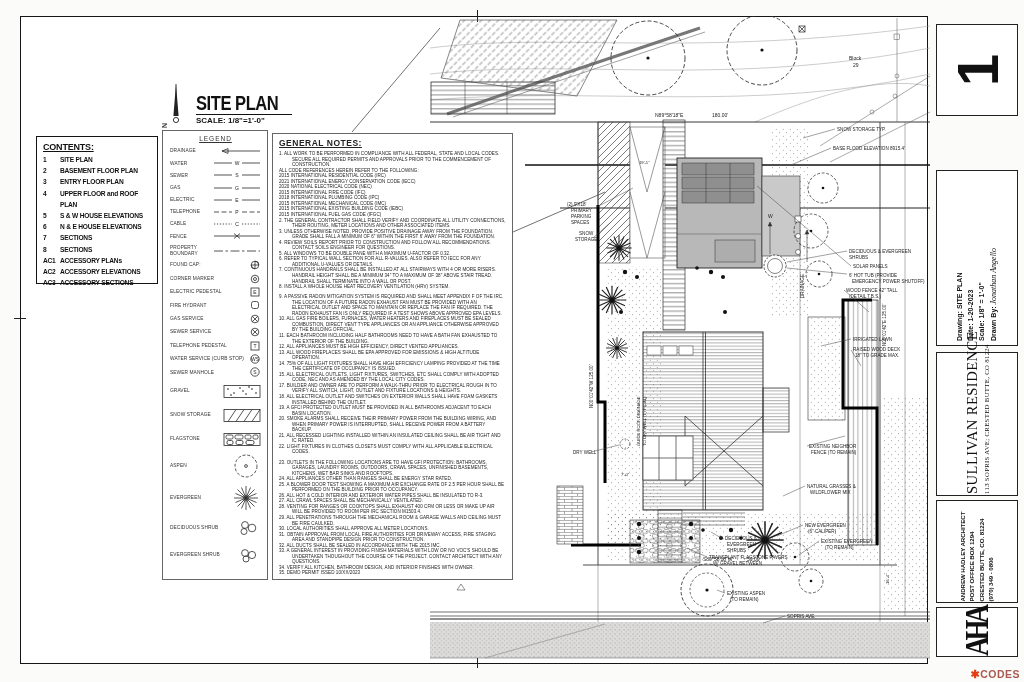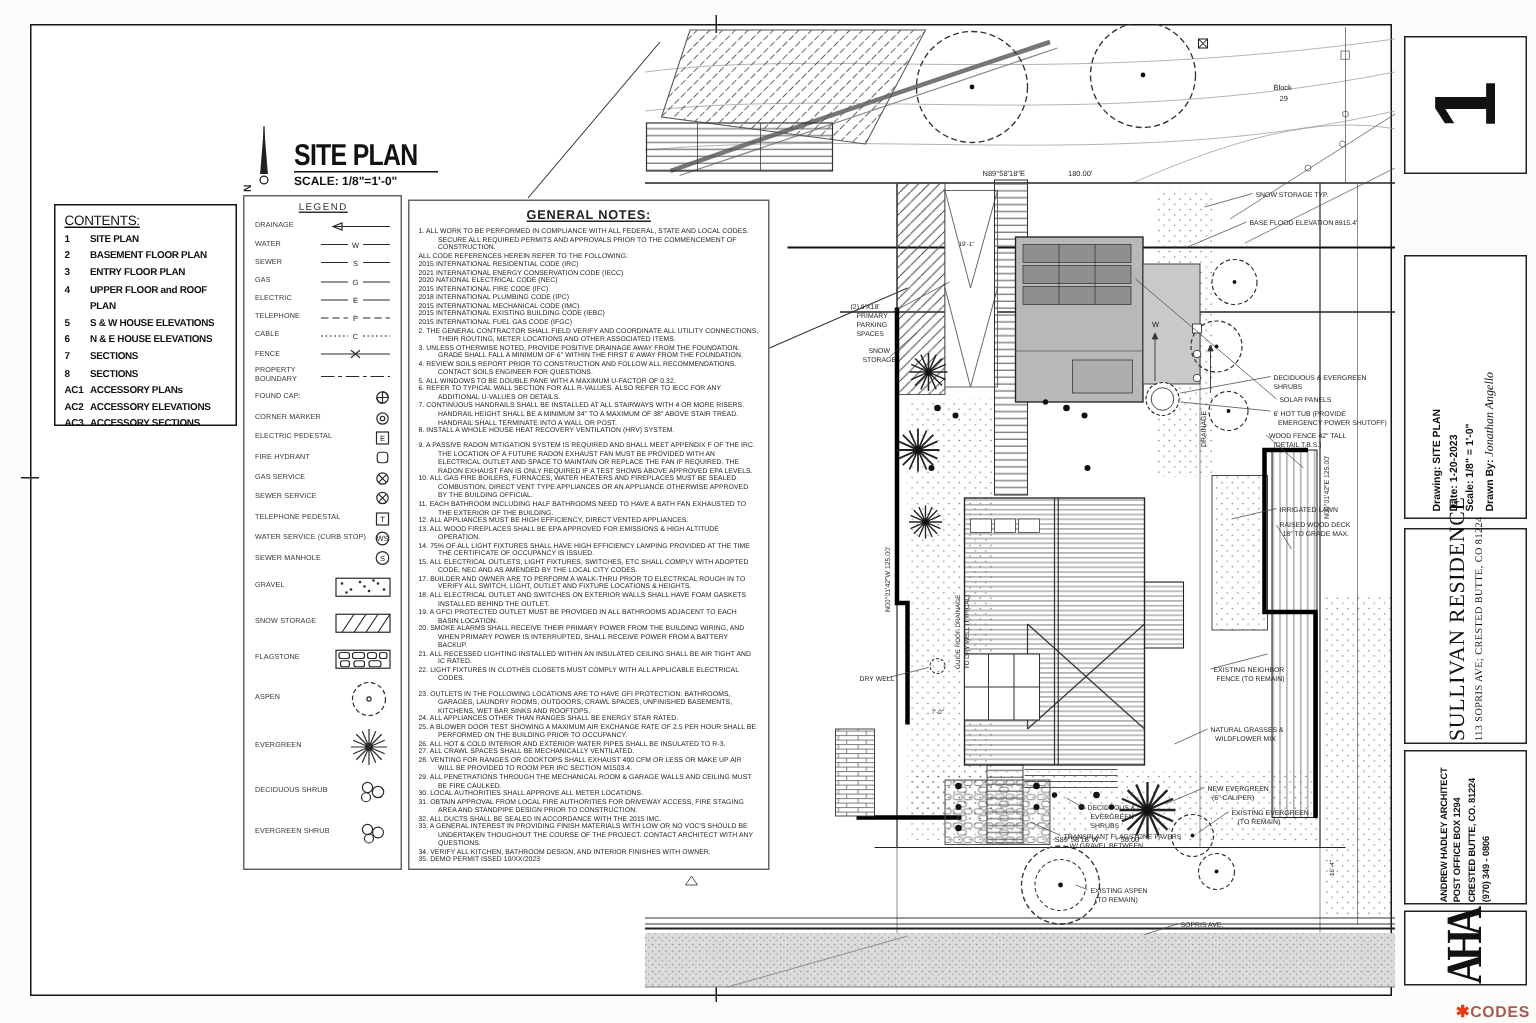--- a/index.html
+++ b/index.html
@@ -1,40 +1,40 @@
 <!DOCTYPE html>
 <html><head>
 <meta charset="utf-8">
 <style>
   html,body{margin:0;padding:0;}
   body{width:1024px;height:682px;position:relative;background:#fbfbfa;font-family:"Liberation Sans",sans-serif;overflow:hidden;color:#111;}
   .sheet-border{position:absolute;left:20px;top:16px;width:906px;height:646px;border:1.6px solid #151515;background:#fff;}
   .tick{position:absolute;background:#222;}
   
   .contents{position:absolute;left:36px;top:136px;width:122px;height:148px;border:1.7px solid #141414;background:#fff;padding:5px 4px 0 6px;box-sizing:border-box;}
-  .contents .c-title{font-size:9px;font-weight:normal;text-decoration:underline;letter-spacing:-0.2px;margin-bottom:2px;}
+  .contents .c-title{font-size:9px;font-weight:bold;text-decoration:underline;letter-spacing:-0.2px;margin-bottom:2px;}
   .c-item{display:flex;font-size:6.6px;font-weight:bold;line-height:11.2px;letter-spacing:-0.2px;}
   .c-item .num{width:17px;flex:0 0 17px;}
   
   .plan-head{position:absolute;left:196px;top:92px;}
   .ph-title{font-size:18px;font-weight:bold;letter-spacing:-0.5px;transform:scale(0.92,1.12);transform-origin:left top;}
   .ph-scale{font-size:8px;font-weight:bold;border-top:1.6px solid #111;margin-top:1px;padding-top:1px;width:96px;}
   .north{position:absolute;left:160px;top:82px;}
   
   .legend{position:absolute;left:162px;top:130px;width:106px;height:450px;border:1px solid #666;background:#fff;box-sizing:border-box;padding:4px 6px 0 7px;}
   .lg-title{font-size:6.5px;color:#333;text-align:center;text-decoration:underline;letter-spacing:1px;margin-bottom:3px;}
   .lg-row{display:flex;justify-content:space-between;align-items:center;}
   .lg-row .lab{font-size:4.8px;color:#333;letter-spacing:0.1px;line-height:1.15;}
   .lg-row svg{flex:0 0 auto;}
   .lg-row svg line,.lg-row svg path,.lg-row svg circle,.lg-row svg rect{stroke:#2a2a2a;stroke-width:0.8;fill:none;}
   .lg-row svg text{font-size:5px;fill:#222;stroke:none;text-anchor:middle;font-family:"Liberation Sans",sans-serif;}
   .h12{height:12.2px}.h16{height:16px}.h13{height:13.4px}.h24{height:24px}.h30{height:30px}.h33{height:33px}.h27{height:27px}
   
   .notes{position:absolute;left:272px;top:133px;width:241px;height:447px;border:1px solid #666;background:#fff;box-sizing:border-box;padding:4px 6px 0 6px;}
-  .gn-title{font-size:8.5px;font-weight:bold;color:#222;text-decoration:underline;letter-spacing:0.5px;margin-bottom:3px;text-align:center;}
+  .gn-title{font-size:8.5px;font-weight:bold;color:#222;text-decoration:underline;letter-spacing:0.5px;margin-bottom:3px;}
   .gn-line{font-size:4.55px;line-height:1.22;color:#222;padding-left:13px;text-indent:-13px;letter-spacing:0.05px;}
   .gn-line.gap{height:4.5px;}
   
   .tb{position:absolute;left:936px;width:82px;border:1.3px solid #222;background:#fff;box-sizing:border-box;}
   .rot{position:absolute;left:50%;top:50%;transform:translate(-50%,-50%) rotate(-90deg);white-space:nowrap;}
   #tb-num{top:24px;height:92px;}
   #tb-num .rot{font-size:58px;font-weight:bold;font-family:"Liberation Sans",sans-serif;}
   #tb-info{top:170px;height:176px;}
   #tb-info .rot{width:166px;font-size:7px;font-weight:bold;line-height:1.55;text-align:left;}
   .cursive{font-family:"Liberation Serif",serif;font-style:italic;font-weight:normal;font-size:8px;}

